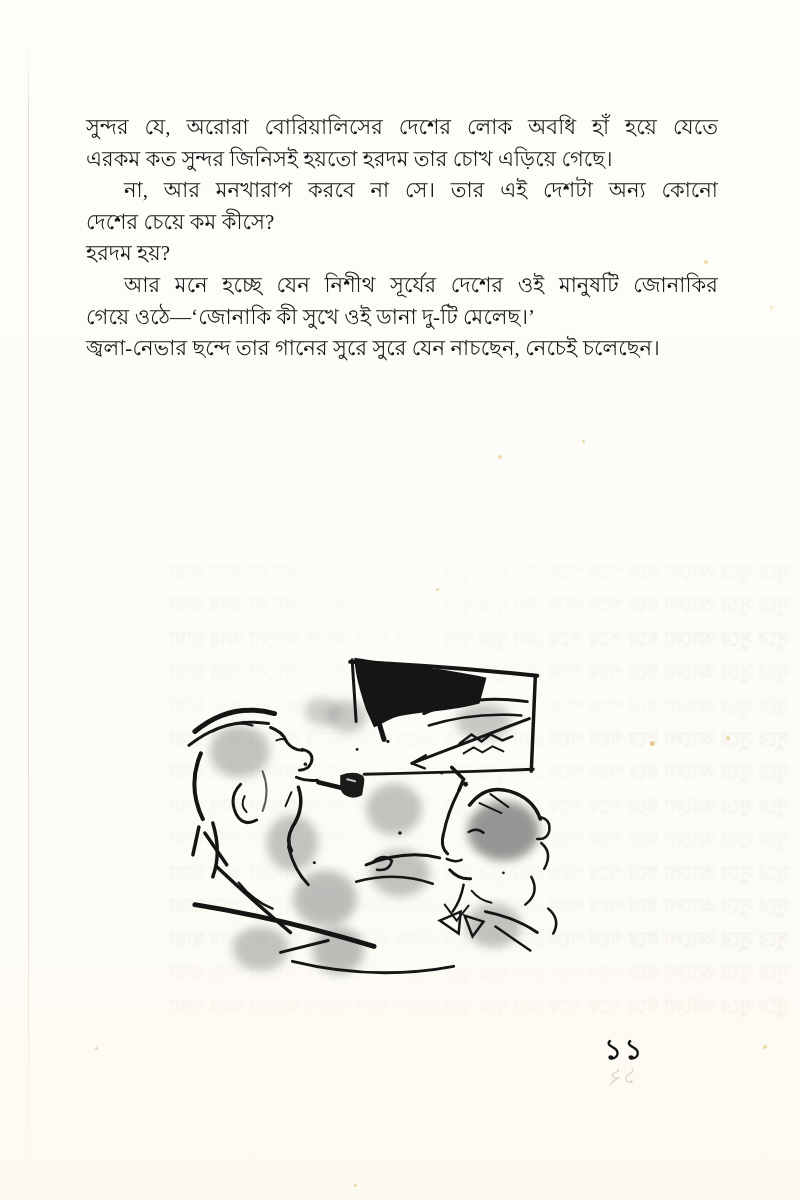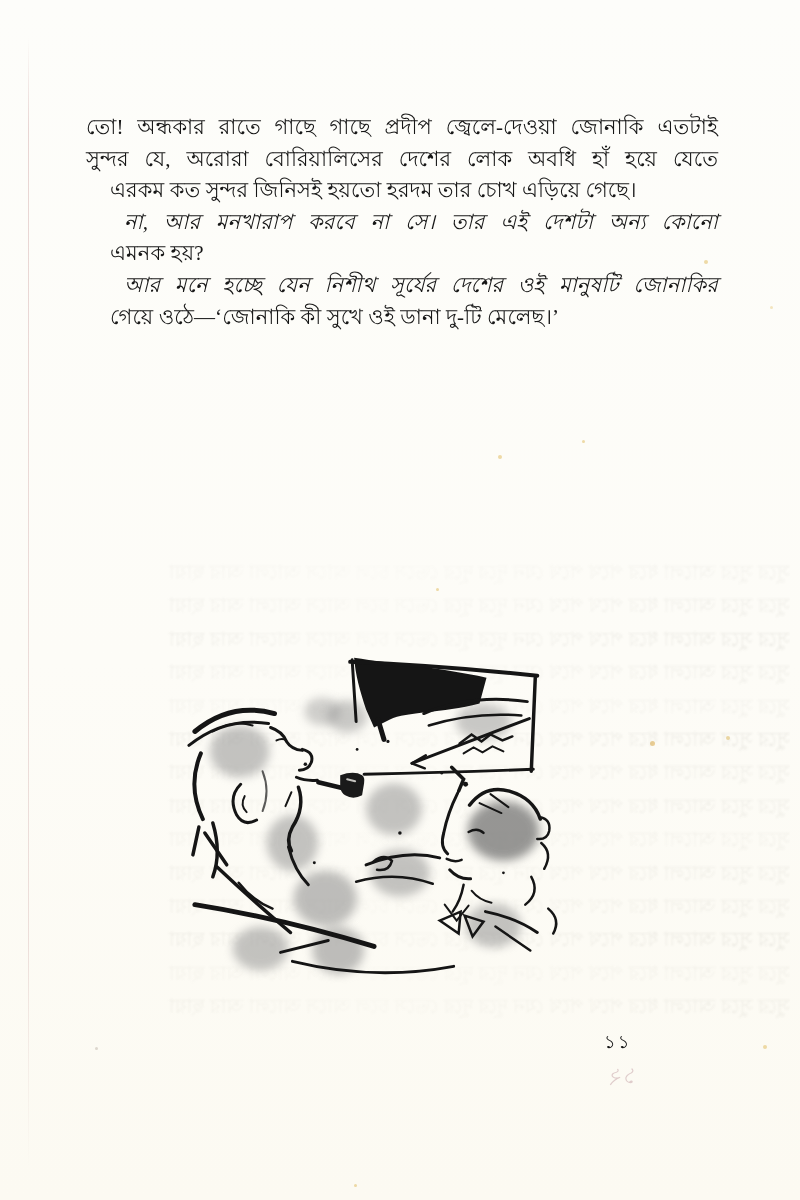--- a/index.html
+++ b/index.html
@@ -13,22 +13,22 @@
     position:absolute;left:28px;top:38px;width:1px;height:1130px;
     background:linear-gradient(to bottom,rgba(205,160,160,0),rgba(200,150,150,.38) 8%,rgba(195,150,150,.28) 80%,rgba(205,160,160,0));
   }
   
   .text-block{
     position:absolute;left:86px;top:112px;width:632px;
     font-size:21px;line-height:31.6px;color:#161616;
     letter-spacing:.1px;
   }
   .line{text-align:justify;text-align-last:justify;}
-  .line.end{text-align-last:left;margin-left:24px;}
-  .line.indent{text-indent:38px;font-style:italic;}
+  .line.end{text-align-last:left;}
+  .line.indent{text-indent:38px;}
   
   .ghost{
     position:absolute;left:88px;top:556px;width:702px;z-index:1;
     font-size:20px;line-height:33.4px;color:#6f6c64;
     -webkit-mask-image:linear-gradient(90deg,rgba(0,0,0,.9),rgba(0,0,0,.30) 40%,rgba(0,0,0,.95));
     mask-image:linear-gradient(90deg,rgba(0,0,0,.9),rgba(0,0,0,.30) 40%,rgba(0,0,0,.95));
   }
   .gline{
     opacity:.10;filter:blur(1px);transform:scaleX(-1);
     white-space:nowrap;overflow:hidden;
@@ -38,21 +38,21 @@
   .ghost-number{
     position:absolute;left:608px;top:1058px;z-index:1;
     font-size:22px;color:rgba(175,130,140,.38);filter:blur(.6px);
     transform:scaleX(-1);
   }
   
   .illus{position:absolute;left:143px;top:622px;z-index:2;}
   
   .page-number{
     position:absolute;left:604px;top:1028px;z-index:3;
-    font-size:18px;font-weight:400;color:#121212;letter-spacing:2px;
+    font-size:28px;font-weight:700;color:#121212;letter-spacing:2px;
   }
   
   .dot{position:absolute;border-radius:50%;background:rgba(224,184,84,.5);}
   .d1{left:704px;top:260px;width:4px;height:4px;}
   .d2{left:582px;top:440px;width:3px;height:3px;}
   .d3{left:498px;top:455px;width:4px;height:4px;}
   .d4{left:436px;top:588px;width:3px;height:3px;}
   .d5{left:726px;top:736px;width:4px;height:4px;}
   .d6{left:650px;top:741px;width:5px;height:5px;background:rgba(220,170,70,.55);}
   .d7{left:763px;top:1045px;width:4px;height:4px;}
@@ -79,27 +79,28 @@
     <div class="gline">সুরে সুরে আলো ধরে পথে পথে যেন দূরে দূরে ভেসে চলে আসে আলো আর ছায়া</div>
     <div class="gline">সুরে সুরে আলো ধরে পথে পথে যেন দূরে দূরে ভেসে চলে আসে আলো আর ছায়া</div>
     <div class="gline">সুরে সুরে আলো ধরে পথে পথে যেন দূরে দূরে ভেসে চলে আসে আলো আর ছায়া</div>
     <div class="gline">সুরে সুরে আলো ধরে পথে পথে যেন দূরে দূরে ভেসে চলে আসে আলো আর ছায়া</div>
     <div class="gline">সুরে সুরে আলো ধরে পথে পথে যেন দূরে দূরে ভেসে চলে আসে আলো আর ছায়া</div>
     <div class="gline">সুরে সুরে আলো ধরে পথে পথে যেন দূরে দূরে ভেসে চলে আসে আলো আর ছায়া</div>
   </div>
   <div class="ghost-number">১২</div>
 
   <div class="text-block">
-    <div class="line">তো! অন্ধকার রাতে গাছে গাছে প্রদীপ জ্বেলে-দেওয়া জোনাকি এতটাই</div>
     <div class="line">সুন্দর যে, অরোরা বোরিয়ালিসের দেশের লোক অবধি হাঁ হয়ে যেতে</div>
     <div class="line end">এরকম কত সুন্দর জিনিসই হয়তো হরদম তার চোখ এড়িয়ে গেছে।</div>
     <div class="line indent">না, আর মনখারাপ করবে না সে। তার এই দেশটা অন্য কোনো</div>
-    <div class="line end">এমনক হয়?</div>
+    <div class="line end">দেশের চেয়ে কম কীসে?</div>
+    <div class="line end">হরদম হয়?</div>
     <div class="line indent">আর মনে হচ্ছে যেন নিশীথ সূর্যের দেশের ওই মানুষটি জোনাকির</div>
     <div class="line end">গেয়ে ওঠে—‘জোনাকি কী সুখে ওই ডানা দু-টি মেলেছ।’</div>
+    <div class="line end">জ্বলা-নেভার ছন্দে তার গানের সুরে সুরে যেন নাচছেন, নেচেই চলেছেন।</div>
   </div>
 
   <svg class="illus" width="478" height="418" viewBox="0 0 480 420" aria-hidden="true">
     <defs>
         <filter id="w" x="-60%" y="-60%" width="220%" height="220%">
           <feGaussianBlur stdDeviation="5"></feGaussianBlur>
         </filter>
       </defs>
     <g fill="#8a8a8a" opacity="1">
       <ellipse cx="97" cy="130" rx="30" ry="26" opacity=".5" filter="url(#w)"></ellipse>

